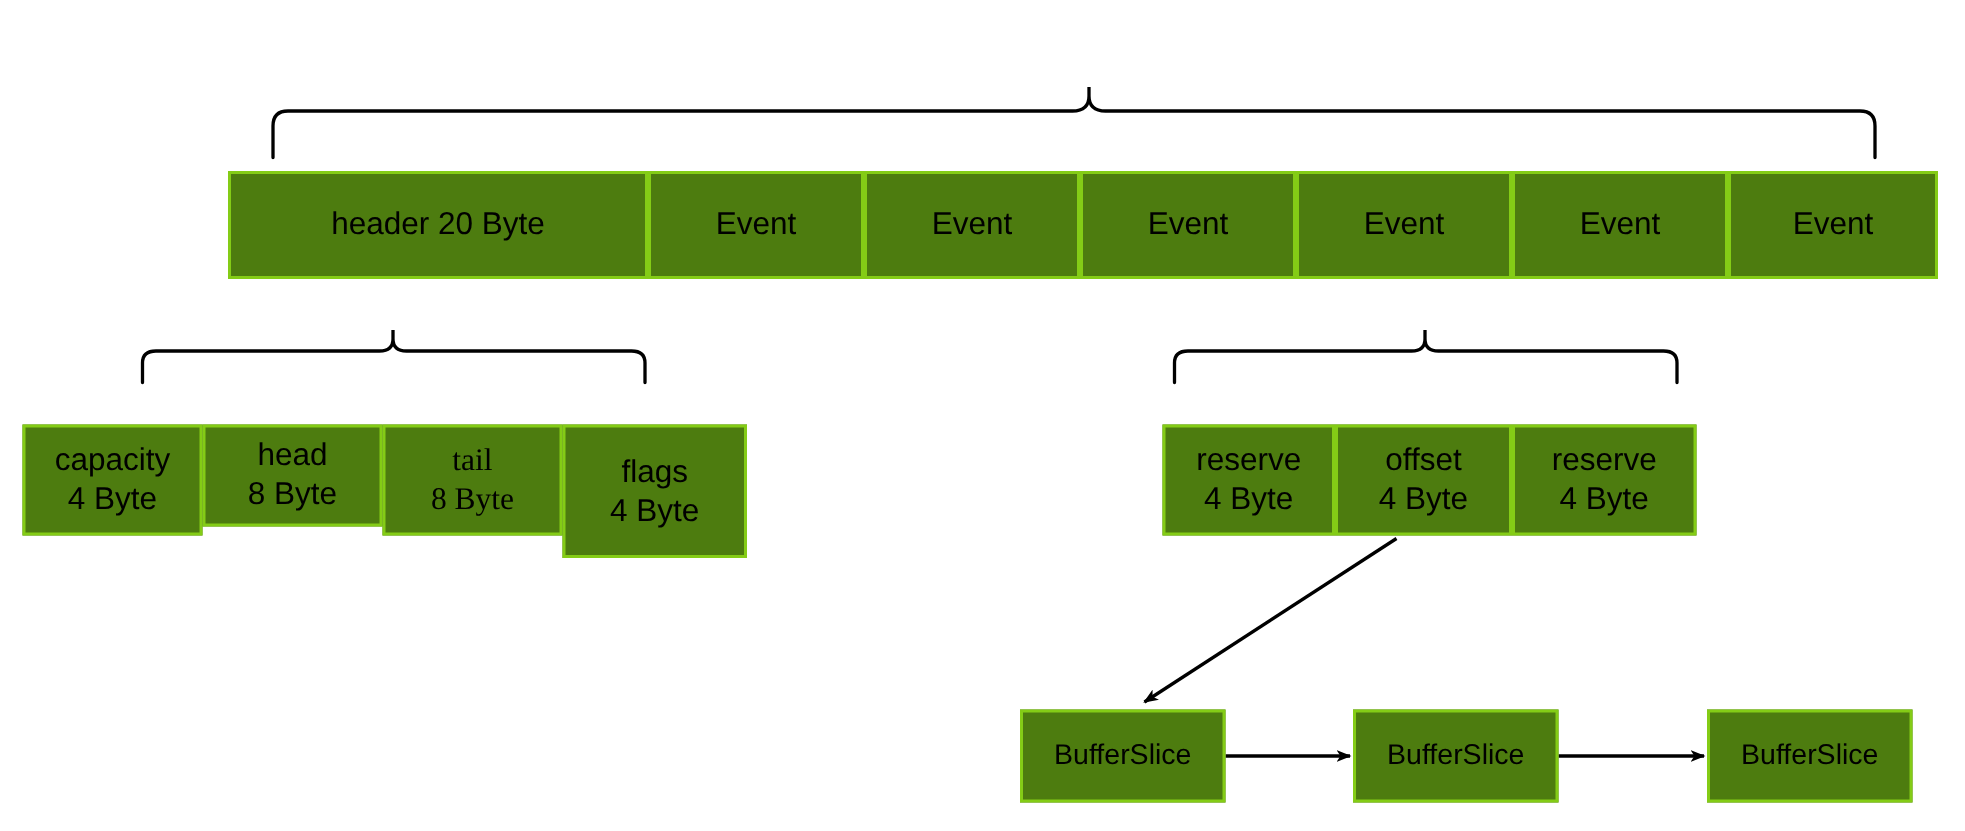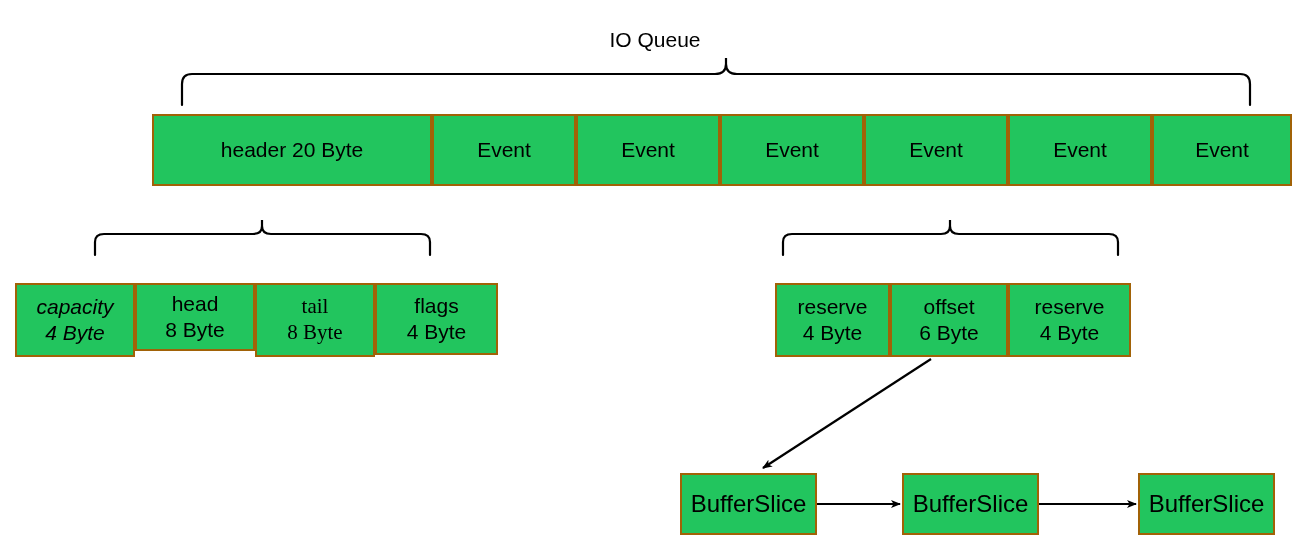--- a/index.html
+++ b/index.html
@@ -23,48 +23,47 @@
     position: absolute;
     left: 0;
     top: 0;
     width: 1310px;
     height: 554px;
     pointer-events: none;
   }
   .box {
     position: absolute;
     box-sizing: border-box;
-    border: 2px solid #a16207;
-    background: #22c55e;
+    border: 2px solid #84cc16;
+    background: #4d7c0f;
     display: flex;
     align-items: center;
     justify-content: center;
     text-align: center;
     line-height: 1.22;
     font-size: 21px;
     color: #000000;
     white-space: pre-line;
   }
   .queue-cell { font-size: 21px; }
   .detail-cell { font-size: 21px; }
-  .bufferslice { font-size: 24px; }
+  .bufferslice { font-size: 19px; }
   .caption {
     position: absolute;
     font-size: 21px;
     color: #000000;
     text-align: center;
     white-space: nowrap;
   }
 </style>
 </head>
 <body>
 
 <div id="canvas">
 
-  <div class="caption" style="left:0px; top:28px; width:1310px;">IO Queue</div>
 
   <svg class="svg-layer" viewBox="0 0 1310 554">
 
     <path fill="none" stroke="#000000" stroke-width="2.2" stroke-linecap="round" d="M 182,105
              L 182,84
              Q 182,74 192,74
              L 715,74
              Q 726,74 726,64
              L 726,58
              L 726,64
@@ -113,35 +112,35 @@
     <div class="box queue-cell" style="left:152px; top:114px; width:280px; height:72px;">header 20 Byte</div>
     <div class="box queue-cell" style="left:432px; top:114px; width:144px; height:72px;">Event</div>
     <div class="box queue-cell" style="left:576px; top:114px; width:144px; height:72px;">Event</div>
     <div class="box queue-cell" style="left:720px; top:114px; width:144px; height:72px;">Event</div>
     <div class="box queue-cell" style="left:864px; top:114px; width:144px; height:72px;">Event</div>
     <div class="box queue-cell" style="left:1008px; top:114px; width:144px; height:72px;">Event</div>
     <div class="box queue-cell" style="left:1152px; top:114px; width:140px; height:72px;">Event</div>
   </div>
 
   <div>
-    <div class="box detail-cell" style="left:15px; top:283px; width:120px; height:74px;font-style:italic;">capacity
+    <div class="box detail-cell" style="left:15px; top:283px; width:120px; height:74px;">capacity
 4 Byte</div>
     <div class="box detail-cell" style="left:135px; top:283px; width:120px; height:68px;">head
 8 Byte</div>
     <div class="box detail-cell" style="left:255px; top:283px; width:120px; height:74px;font-family:Liberation Serif, serif;">tail
 8 Byte</div>
-    <div class="box detail-cell" style="left:375px; top:283px; width:123px; height:72px;">flags
+    <div class="box detail-cell" style="left:375px; top:283px; width:123px; height:89px;">flags
 4 Byte</div>
   </div>
 
   <div>
     <div class="box detail-cell" style="left:775px; top:283px; width:115px; height:74px;">reserve
 4 Byte</div>
     <div class="box detail-cell" style="left:890px; top:283px; width:118px; height:74px;">offset
-6 Byte</div>
+4 Byte</div>
     <div class="box detail-cell" style="left:1008px; top:283px; width:123px; height:74px;">reserve
 4 Byte</div>
   </div>
 
   <div>
     <div class="box bufferslice" style="left:680px; top:473px; width:137px; height:62px;">BufferSlice</div>
     <div class="box bufferslice" style="left:902px; top:473px; width:137px; height:62px;">BufferSlice</div>
     <div class="box bufferslice" style="left:1138px; top:473px; width:137px; height:62px;">BufferSlice</div>
   </div>
 

